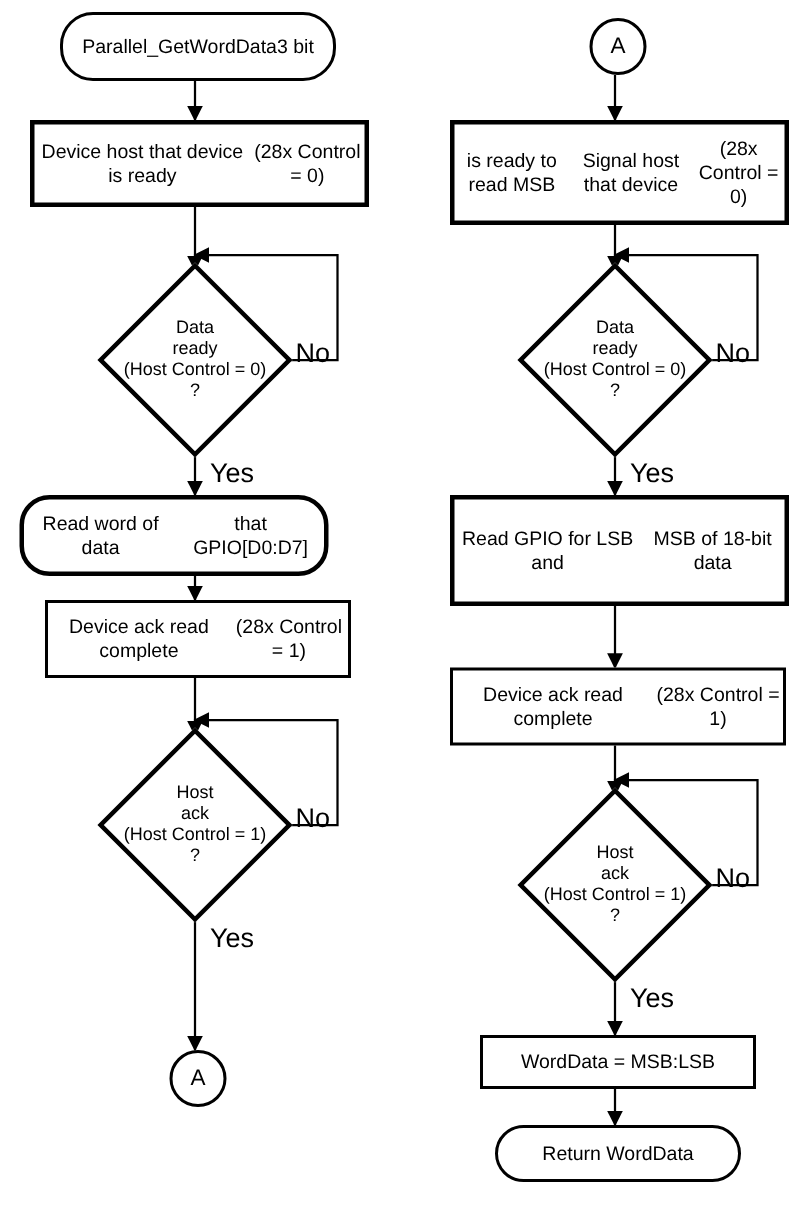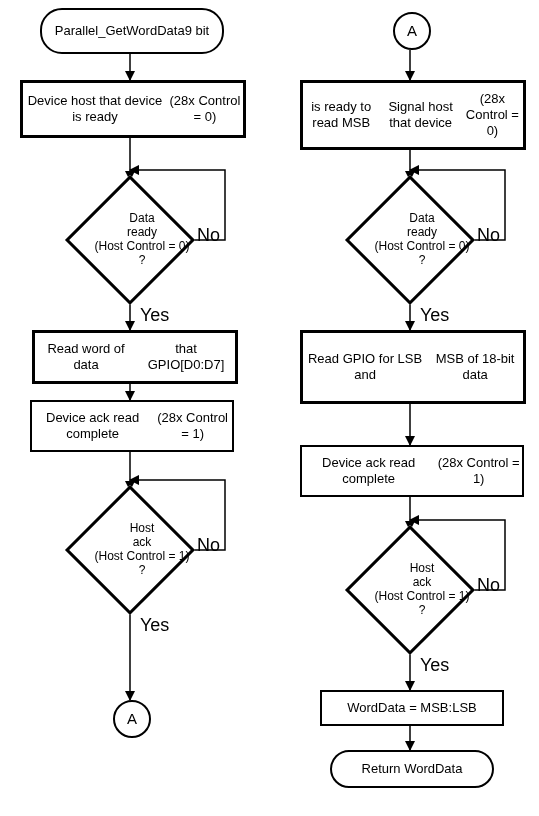--- a/index.html
+++ b/index.html
@@ -8,21 +8,21 @@
   
   .box{position:absolute;border:2px solid #000;background:#fff;text-align:center;
        display:flex;flex-direction:row;align-items:center;justify-content:center;
        font-size:13px;line-height:1.25;}
   .box.hvy{border-width:3px;}
   .term{border-radius:22px;}
   .circ{border-radius:50%;}
   .diamond{position:absolute;}
   .diamond .shape{position:absolute;left:50%;top:50%;border:3px solid #000;background:#fff;
        transform:translate(-50%,-50%) rotate(45deg);}
-  .diamond .dtxt{position:absolute;left:12px;top:0;width:100%;height:100%;
+  .diamond .dtxt{position:absolute;left:0;top:0;width:100%;height:100%;
        display:flex;flex-direction:column;align-items:center;justify-content:center;
        text-align:center;font-size:12px;line-height:1.15;}
   .lbl{position:absolute;font-size:18px;}
 
   
   svg.conn{position:absolute;left:0;top:0;width:539px;height:816px;pointer-events:none;}
 </style>
 </head>
 <body>
 
@@ -52,41 +52,41 @@
     <line x1="410" y1="495" x2="410" y2="530" stroke="#000" stroke-width="1.5" marker-end="url(#ah)"></line>
     <line x1="410" y1="650" x2="410" y2="690" stroke="#000" stroke-width="1.5" marker-end="url(#ah)"></line>
     <line x1="410" y1="722" x2="410" y2="750" stroke="#000" stroke-width="1.5" marker-end="url(#ah)"></line>
 
     <polyline points="470,240 505,240 505,170 410,170" fill="none" stroke="#000" stroke-width="1.5" marker-end="url(#ah)"></polyline>
     <polyline points="470,590 505,590 505,520 410,520" fill="none" stroke="#000" stroke-width="1.5" marker-end="url(#ah)"></polyline>
   </svg>
 
   <div class="box term" style="left:40px;top:8px;width:180px;height:42px;">
     <span>Parallel_GetWordData</span>
-    <span>9 bit</span>
+    <span>3 bit</span>
   </div>
 
   <div class="box hvy" style="left:20px;top:80px;width:220px;height:52px;">
     <span>Device host that device is ready</span>
     <span>(28x Control = 0)</span>
   </div>
 
   <div class="diamond" style="left:70px;top:180px;width:120px;height:120px;">
     <div class="shape" style="width:86px;height:86px;"></div>
     <div class="dtxt">
       <span>Data</span>
       <span>ready</span>
       <span>(Host Control = 0)</span>
       <span>?</span>
     </div>
   </div>
   <div class="lbl" style="left:197px;top:225px;">No</div>
   <div class="lbl" style="left:140px;top:305px;">Yes</div>
 
-  <div class="box hvy" style="left:32px;top:330px;width:200px;height:48px;">
+  <div class="box hvy" style="left:13px;top:330px;width:200px;height:48px;border-radius:20px;">
     <span>Read word of data</span>
     <span>that GPIO[D0:D7]</span>
   </div>
 
   <div class="box" style="left:30px;top:400px;width:200px;height:48px;">
     <span>Device ack read complete</span>
     <span>(28x Control = 1)</span>
   </div>
 
   <div class="diamond" style="left:70px;top:490px;width:120px;height:120px;">

